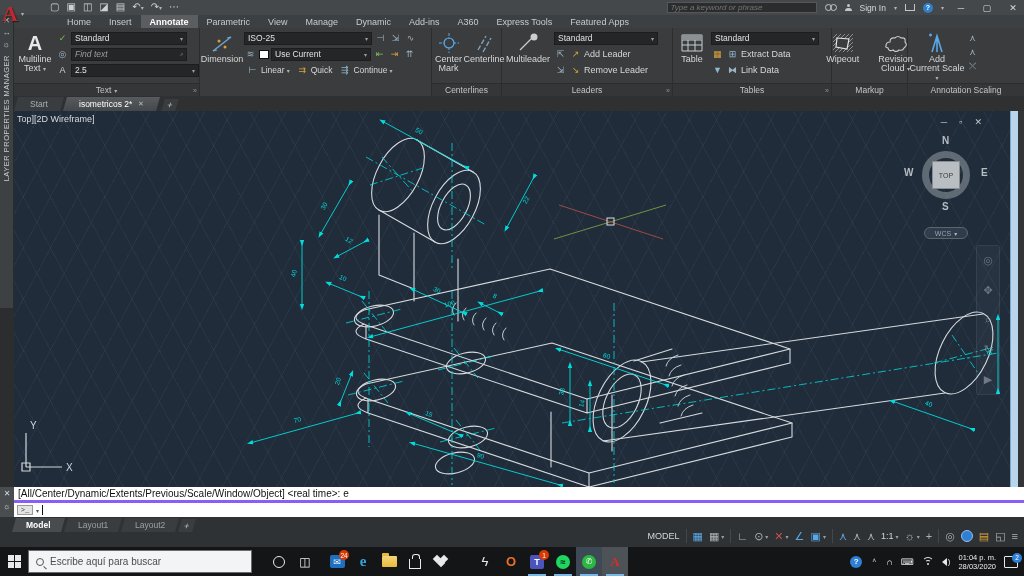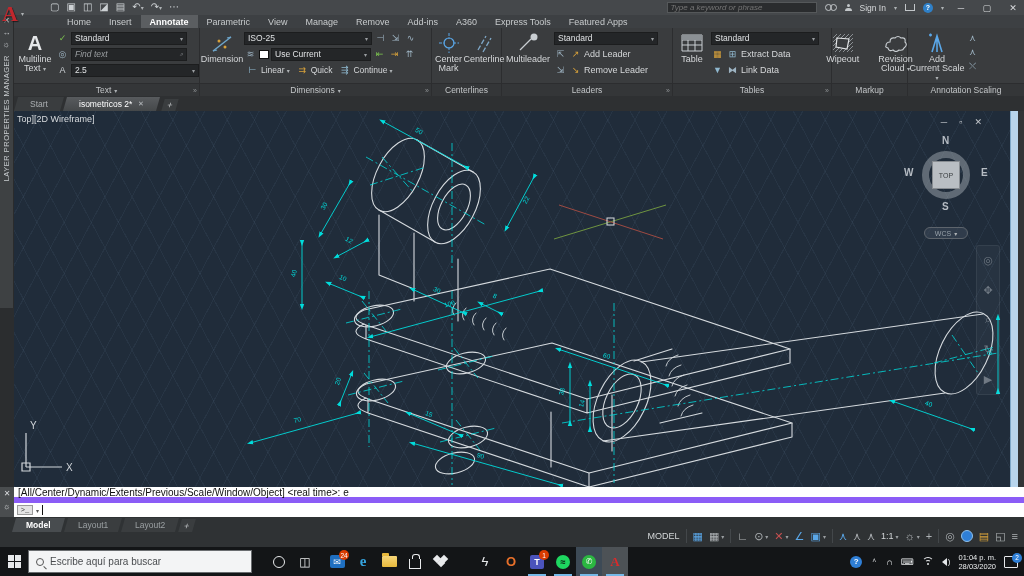--- a/index.html
+++ b/index.html
@@ -77,21 +77,21 @@
   #bluestrip{position:absolute;left:1010px;top:111px;width:8px;height:376px;background:#b9d5ec;border-left:1px solid #7fa8c8;}
   #rightedge{position:absolute;left:1018px;top:111px;width:6px;height:376px;background:#323436;}
 
   
   #palette{position:absolute;left:0;top:15px;width:14px;height:293px;background:#3e4143;border-right:1px solid #2a2b2c;z-index:50;display:flex;flex-direction:column;align-items:center;color:#c6cacd;}
   #palette .pico{font-size:8px;height:12px;line-height:12px;}
   #palette .ptxt{writing-mode:vertical-rl;transform:rotate(180deg);font-size:7.5px;letter-spacing:0.5px;color:#c9cdd0;margin-top:4px;white-space:nowrap;}
 
   
   #cmdgutter{position:absolute;left:0;top:487px;width:14px;height:30px;background:#4a4d4f;z-index:50;display:flex;flex-direction:column;align-items:center;color:#d8dadc;font-size:8px;gap:4px;padding-top:2px;}
-  #cmdline{position:absolute;left:14px;top:487px;width:1010px;height:16px;background:#fff;border-bottom:6px solid #8b5cf6;display:flex;align-items:center;padding-left:4px;font-family:"Liberation Mono",monospace;font-size:10px;color:#111;}
+  #cmdline{position:absolute;left:14px;top:487px;width:1010px;height:16px;background:#fff;border-bottom:3px solid #8b5cf6;display:flex;align-items:center;padding-left:4px;font-family:"Liberation Mono",monospace;font-size:10px;color:#111;}
   #cmdinput{position:absolute;left:14px;top:503px;width:1010px;height:14px;background:#fff;display:flex;align-items:center;gap:3px;padding-left:3px;}
   #cmdinput .pbox{width:16px;height:10px;background:#e4e4e4;border:1px solid #9a9a9a;font-size:7px;color:#333;display:flex;align-items:center;justify-content:center;font-family:"Liberation Mono",monospace;}
   #cmdinput .pcaret{font-size:6px;color:#555;}
   #cmdinput .cursor{width:1px;height:10px;background:#111;}
 
   
   #bottombar{position:absolute;left:0;top:517px;width:1024px;height:30px;background:#2f3234;}
   #ltabs{position:absolute;left:14px;top:0;display:flex;align-items:flex-end;height:15px;}
   .ltab{height:14px;padding:0 12px;display:flex;align-items:center;font-size:8.5px;color:#9ba0a3;background:#3a3d3f;transform:skewX(-16deg);margin-right:3px;}
   .ltab>span{transform:skewX(16deg);}
@@ -185,21 +185,21 @@
     <span class="caret">▾</span>
   </div>
 
   <div id="ribbontabs">
       <span class="rtab">Home</span>
       <span class="rtab">Insert</span>
       <span class="rtab active">Annotate</span>
       <span class="rtab">Parametric</span>
       <span class="rtab">View</span>
       <span class="rtab">Manage</span>
-      <span class="rtab">Remove</span>
+      <span class="rtab">Dynamic</span>
       <span class="rtab">Add-ins</span>
       <span class="rtab">A360</span>
       <span class="rtab">Express Tools</span>
       <span class="rtab">Featured Apps</span>
     </div>
 
   <div id="ribbon">
 
     <div class="panel" style="width:186px">
       <div style="display:flex;height:54px;">
@@ -284,25 +284,20 @@
                 <span>Quick</span>
               </span>
             <span class="minibtn">
                 <span class="mi gcy">⇶</span>
                 <span>Continue</span>
                 <span class="caret">▾</span>
               </span>
           </div>
         </div>
       </div>
-      <div class="plabel">
-          <span>Dimensions</span>
-          <span class="caret">▾</span>
-          <span class="lnch">»</span>
-        </div>
     </div>
 
     <div class="panel" style="width:70px">
       <div style="display:flex;height:54px;justify-content:center;gap:2px;">
         <div class="bigbtn" style="width:34px">
           <div class="bicon">
             <svg width="22" height="22">
                 <circle cx="11" cy="11" r="5" stroke="#5aa7e8" fill="none" stroke-width="1.2"></circle>
                 <path d="M11 1 V7 M11 15 V21 M1 11 H7 M15 11 H21" stroke="#5aa7e8" stroke-width="1" stroke-dasharray="3 1.5"></path>
               </svg>

